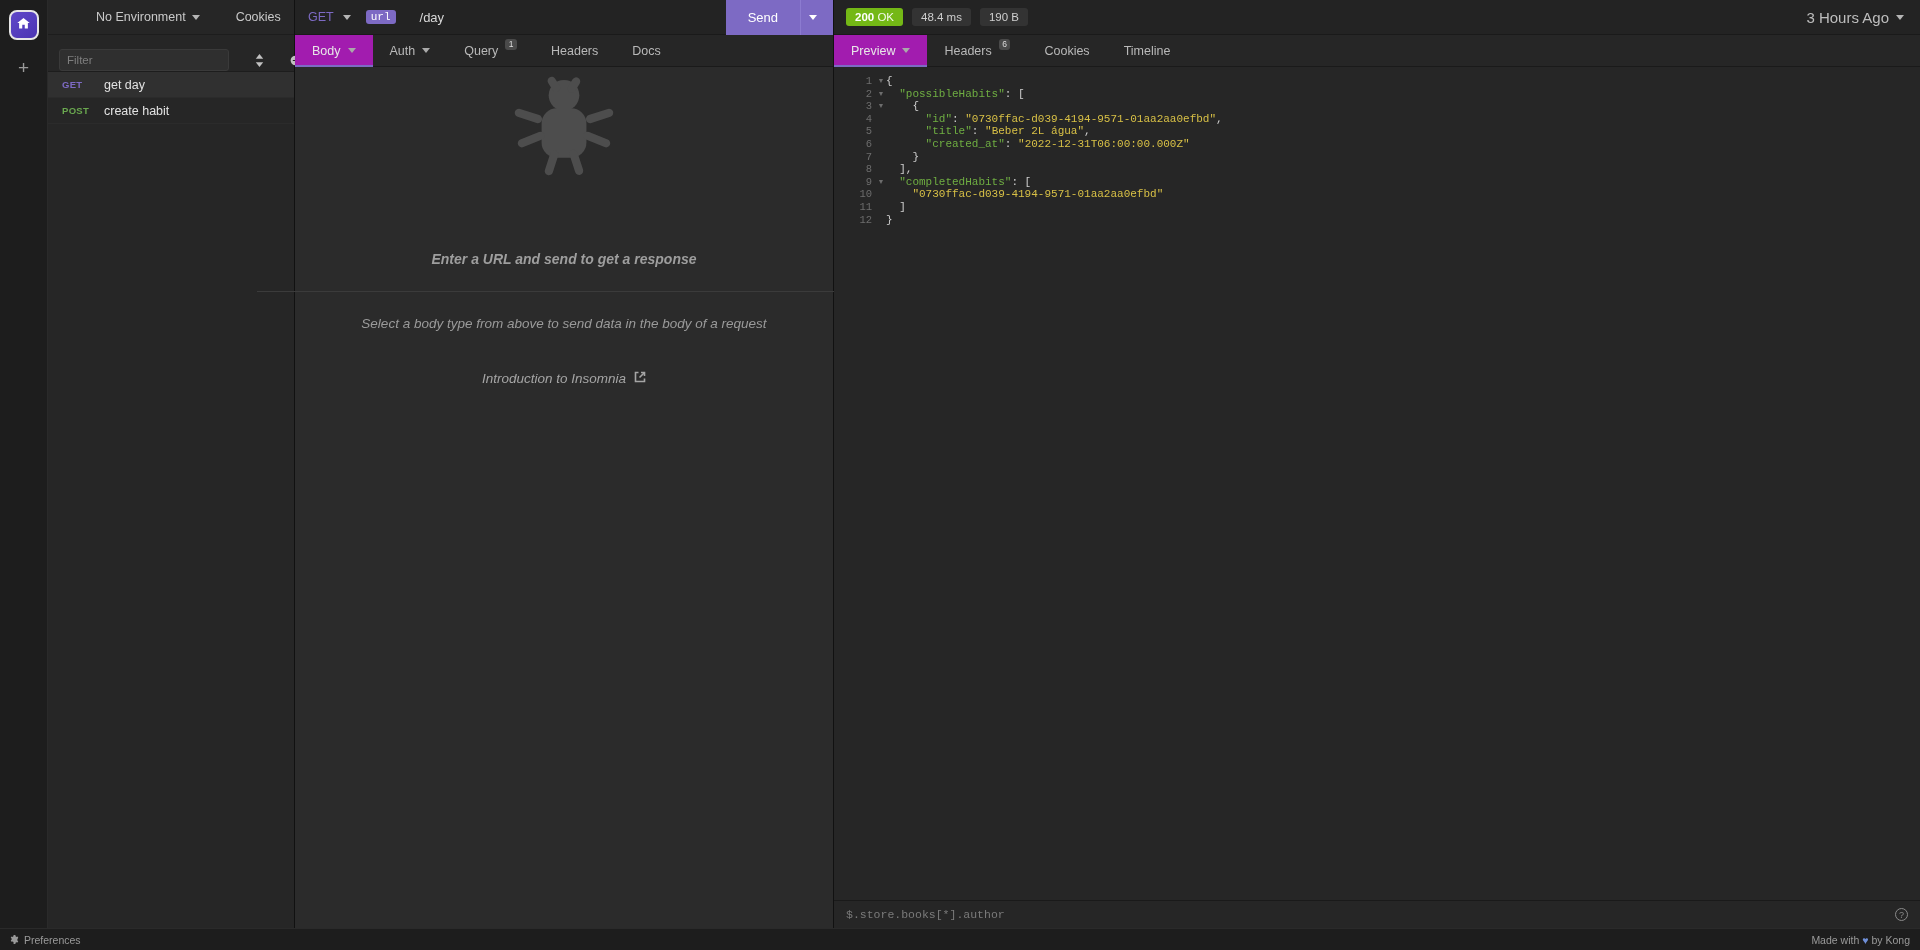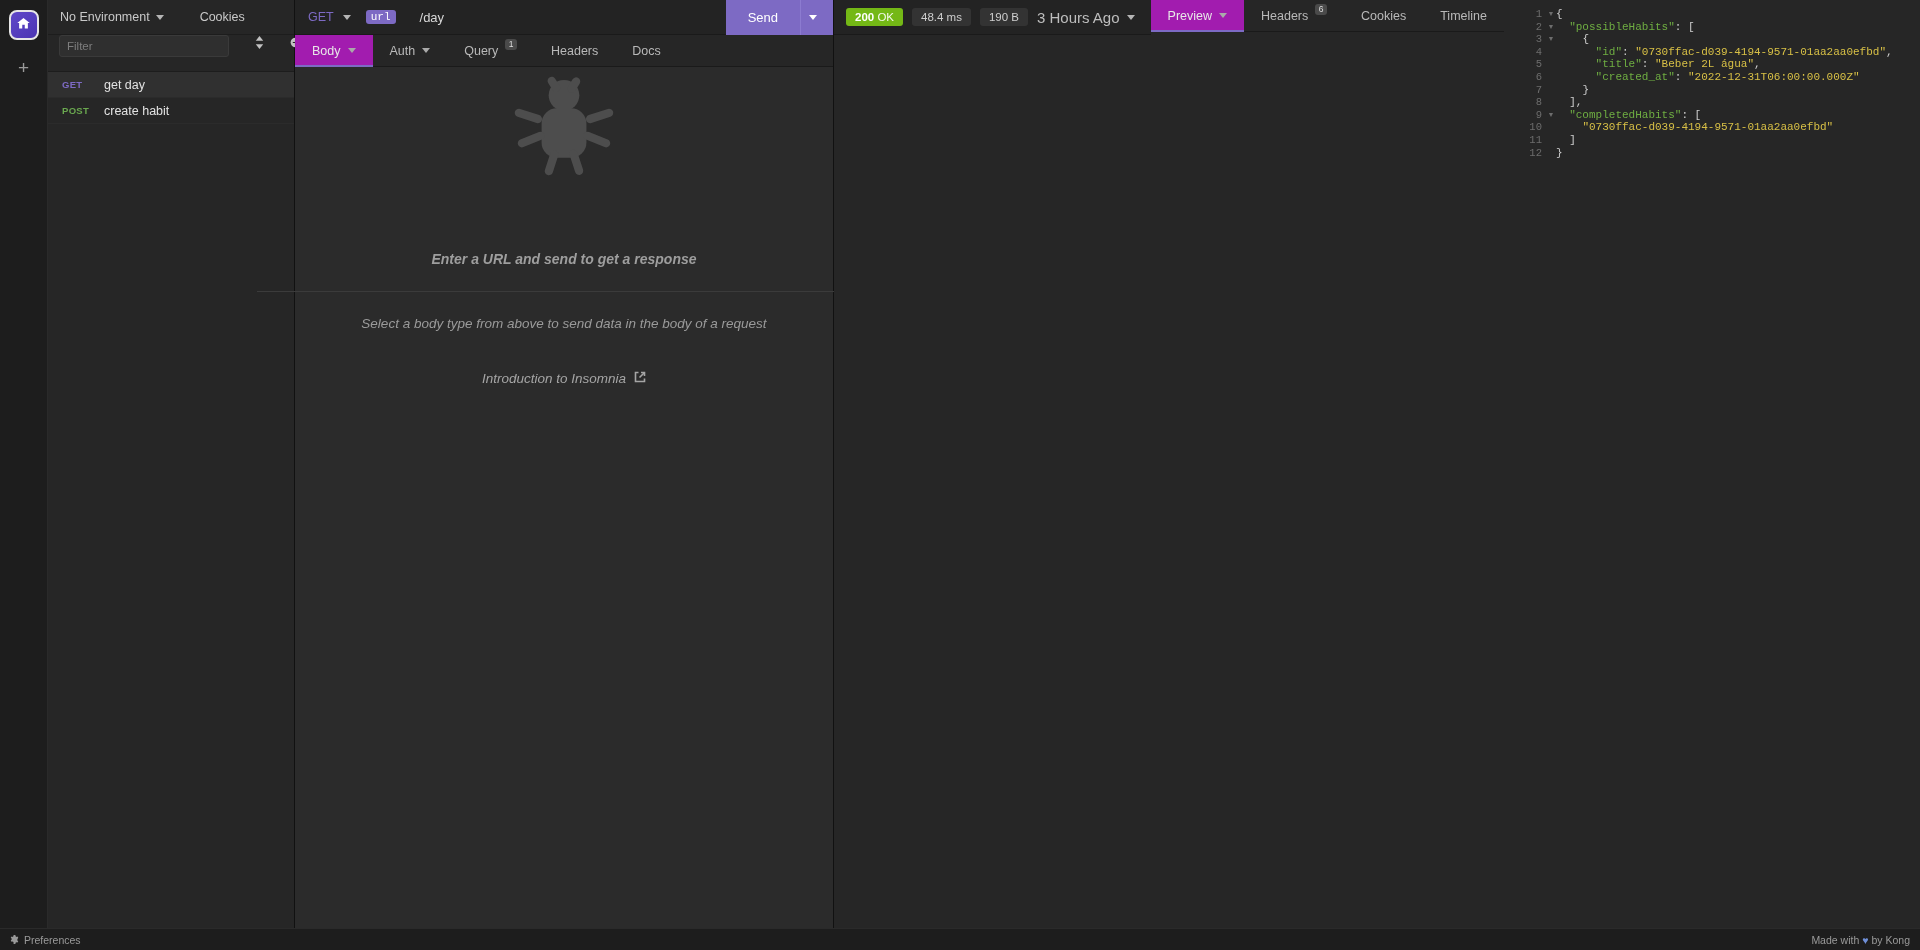--- a/index.html
+++ b/index.html
@@ -33,27 +33,27 @@
 
   
   .sidebar {
     width: 247px; flex: 0 0 247px; background: #262626;
     border-right: 1px solid #111; display: flex; flex-direction: column;
   }
   .sb-top {
     height: 35px; display: flex; align-items: center; padding: 0 12px;
     border-bottom: 1px solid #1d1d1d; gap: 10px;
   }
-  .env-btn { display: flex; align-items: center; gap: 6px; font-size: 12.5px; color: #c9c9c9; }
+  .env-btn { display: flex; align-items: center; gap: 6px; font-size: 12.5px; color: #c9c9c9; margin-left: 36px; }
   .caret { width: 0; height: 0; border-left: 4px solid transparent; border-right: 4px solid transparent;
            border-top: 5px solid #b5b5b5; display: inline-block; }
   .cookies-btn { font-size: 12.5px; color: #c9c9c9; margin-left: 26px; }
 
   .sb-filter-row {
-    height: 37px; display: flex; align-items: flex-start; gap: 25px; padding: 0 11px;
+    height: 37px; display: flex; align-items: flex-end; gap: 25px; padding: 0 11px;
     border-bottom: 1px solid #1d1d1d;
   }
   .filter-input {
     flex: 1; height: 22px; background: #2f2f2f; border: 1px solid #3a3a3a;
     border-radius: 3px; color: #d0d0d0; font-size: 11.5px; padding: 0 7px;
     font-family: "Liberation Sans", sans-serif;
   }
   .filter-input::placeholder { color: #7e7e7e; }
   .icon-btn { color: #c2c2c2; display: flex; align-items: center; gap: 2px; }
   .icon-btn svg { width: 11px; height: 13px; fill: #c2c2c2; }
@@ -120,21 +120,21 @@
   .empty-title { font-size: 14px; font-weight: bold; color: #9e9e9e; }
   .empty-div { width: 614px; height: 1px; background: #3b3b3b; margin: 24px 0; }
   .empty-sub { font-size: 13.5px; color: #9a9a9a; }
   .empty-link {
     margin-top: 40px; font-size: 13.5px; color: #a5a5a5;
     display: flex; align-items: center; gap: 8px;
   }
   .empty-link svg { width: 12px; height: 12px; stroke: #a5a5a5; fill: none; stroke-width: 1.6; }
 
   
-  .res-pane { width: 1086px; flex: 0 0 1086px; display: flex; flex-direction: row; background: #262626; }
+  .res-pane { width: 1086px; flex: 0 0 1086px; display: flex; flex-direction: column; background: #262626; }
   .res-status {
     height: 35px; display: flex; align-items: center; gap: 9px; padding: 0 12px;
     background: #232323; border-bottom: 1px solid #1a1a1a;
   }
   .badge-ok {
     background: #74b816; color: #fff; font-size: 11.5px; font-weight: bold;
     padding: 3px 9px; border-radius: 3px;
   }
   .badge-ok .ok { font-weight: normal; opacity: .92; }
   .badge-gray {
@@ -396,20 +396,24 @@
             <span class="fold"></span>
             <span class="code">  <span class="p">]</span></span>
           </div>
           <div class="code-line">
             <span class="ln">12</span>
             <span class="fold"></span>
             <span class="code"><span class="p">}</span></span>
           </div>
         </div>
 
+      <div class="jsonpath-bar">
+        <input class="jsonpath-input" placeholder="$.store.books[*].author" style="">
+        <div class="help-dot">?</div>
+      </div>
     </div>
   </div>
 
   <div class="footer">
     <div class="prefs">
       <span>
         <svg viewBox="0 0 12 12">
             <path d="M6 4a2 2 0 100 4 2 2 0 000-4zm5-.3l-1-1.7-1.4.5a4 4 0 00-1.2-.7L7.2 0H4.8l-.2 1.8c-.4.2-.8.4-1.2.7L2 2 1 3.7l1.2 1.1a4 4 0 000 1.4L1 7.3l1 1.7 1.4-.5c.4.3.8.5 1.2.7L4.8 12h2.4l.2-1.8c.4-.2.8-.4 1.2-.7l1.4.5 1-1.7-1.2-1.1a4 4 0 000-1.4z"></path>
           </svg>
       </span>

